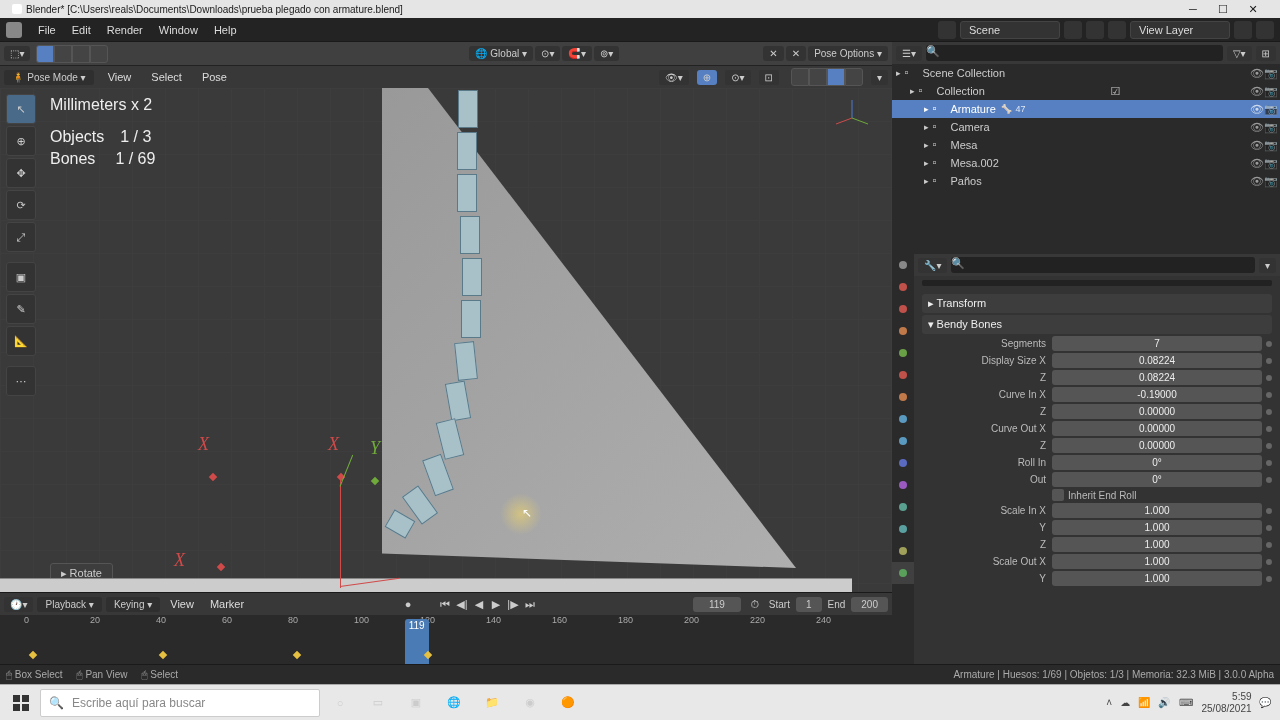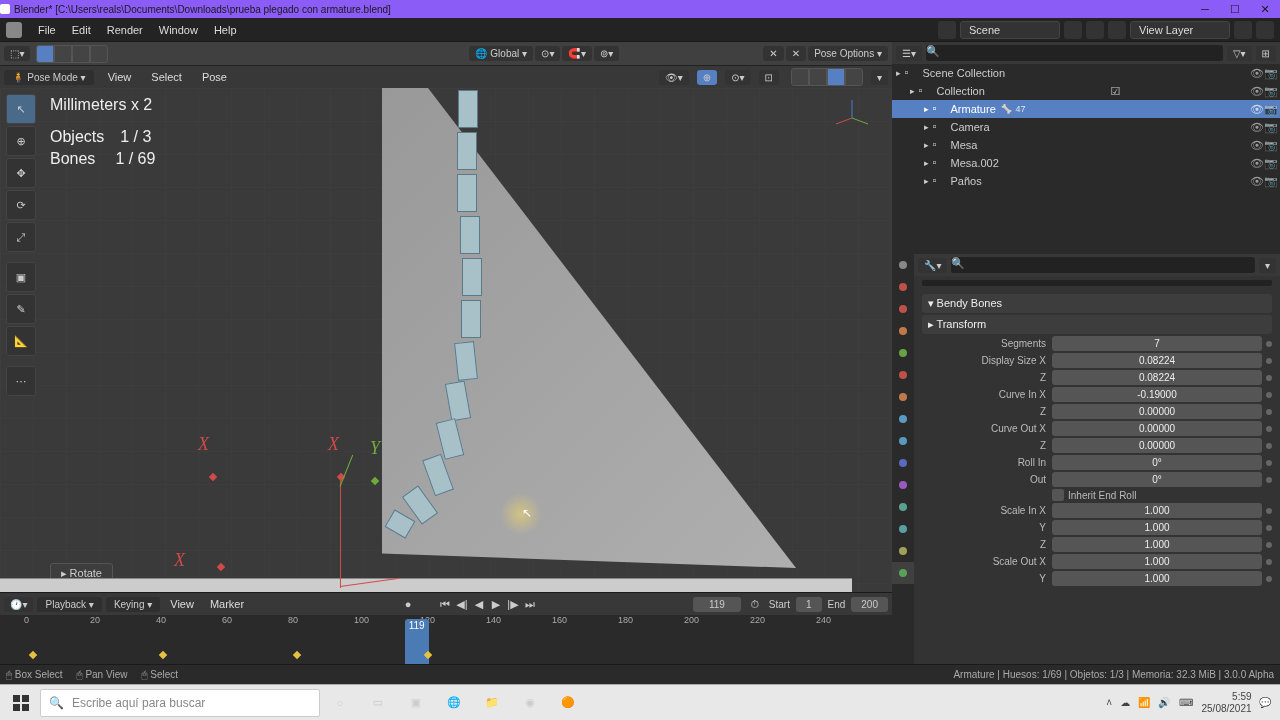--- a/index.html
+++ b/index.html
@@ -1,17 +1,17 @@
 <!DOCTYPE html>
 <html><head>
 <meta charset="utf-8">
 <style>
 * { margin: 0; padding: 0; box-sizing: border-box; font-family: "Segoe UI", Arial, sans-serif; }
 body { width: 1280px; height: 720px; background: #232323; color: #ccc; font-size: 11px; overflow: hidden; position: relative; }
-.titlebar { height: 18px; background: #8b5cf6; display: flex; align-items: center; padding: 0 0; color: #1a1a1a; font-size: 10px; }
+.titlebar { height: 18px; background: #e5e5e5; display: flex; align-items: center; padding: 0 12px; color: #1a1a1a; font-size: 10px; }
 .titlebar .logo { width: 10px; height: 10px; background: #fff; border-radius: 2px; margin-right: 4px; }
 .titlebar .spacer { flex: 1; }
 .titlebar .winbtn { width: 30px; text-align: center; font-size: 11px; cursor: pointer; }
 .menubar { height: 24px; background: #232323; display: flex; align-items: center; padding: 0 6px; border-bottom: 1px solid #1a1a1a; }
 .menubar .blogo { width: 16px; height: 16px; background: #888; border-radius: 3px; margin-right: 8px; }
 .menubar .menu-item { padding: 0 8px; color: #ddd; font-size: 11px; cursor: pointer; }
 .menubar .tabs { display: flex; margin-left: 12px; }
 .menubar .tab { padding: 4px 10px; color: #aaa; font-size: 11px; cursor: pointer; }
 .menubar .tab.active { background: #404040; border-radius: 3px 3px 0 0; color: #fff; }
 .menubar .scene-area { margin-left: auto; display: flex; gap: 4px; align-items: center; }
@@ -414,22 +414,22 @@
           </div>
         </div>
       <div class="props-content">
         <div class="props-header">
           <div class="vh-btn">🔧▾</div>
           <div class="props-search">  🔍</div>
           <div class="vh-btn">▾</div>
         </div>
         <div style="height:6px;background:#222;margin:4px 8px;border-radius:2px"></div>
         <div class="prop-section">
+          <div class="prop-section-header">▸ <span>Transform</span></div>
           <div class="prop-section-header">▾ <span>Bendy Bones</span></div>
-          <div class="prop-section-header">▸ <span>Transform</span></div>
           <div id="prop-fields">
               <div class="prop-row">
                 <div class="prop-label">Segments</div>
                 <div class="prop-value">7</div>
                 <div class="prop-dot-r"></div>
               </div>
               <div class="prop-row">
                 <div class="prop-label">Display Size X</div>
                 <div class="prop-value">0.08224</div>
                 <div class="prop-dot-r"></div>

